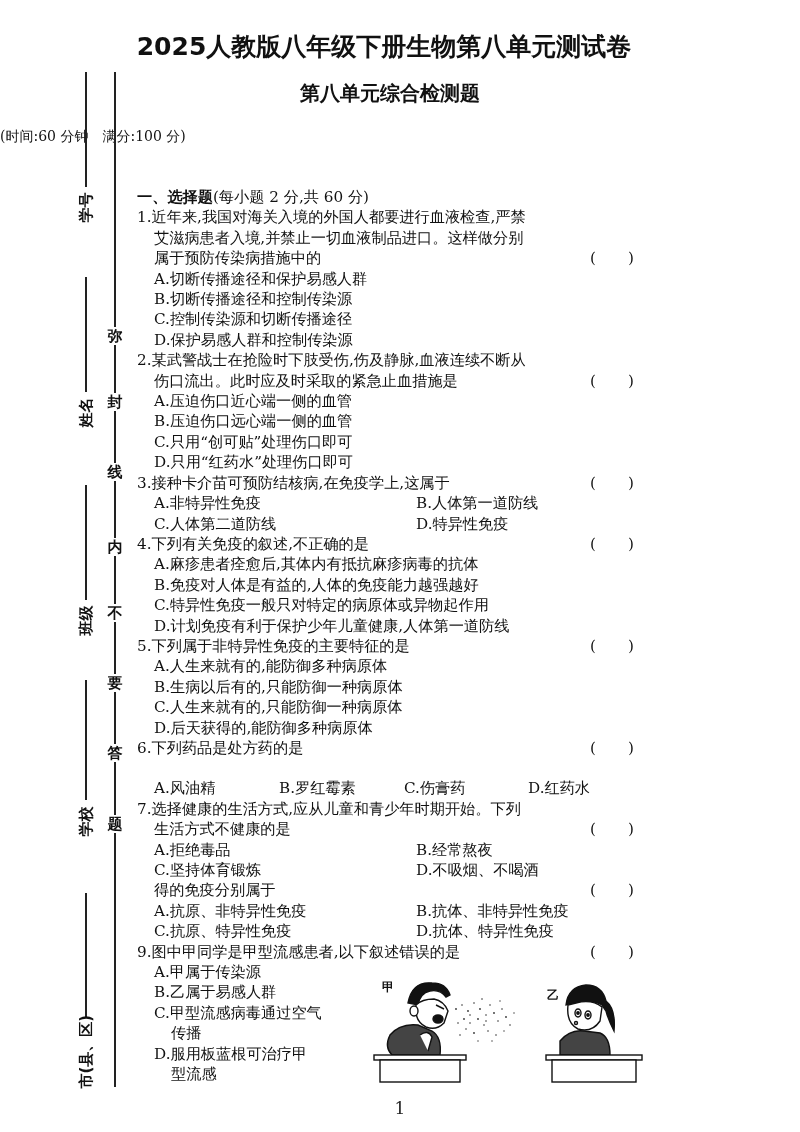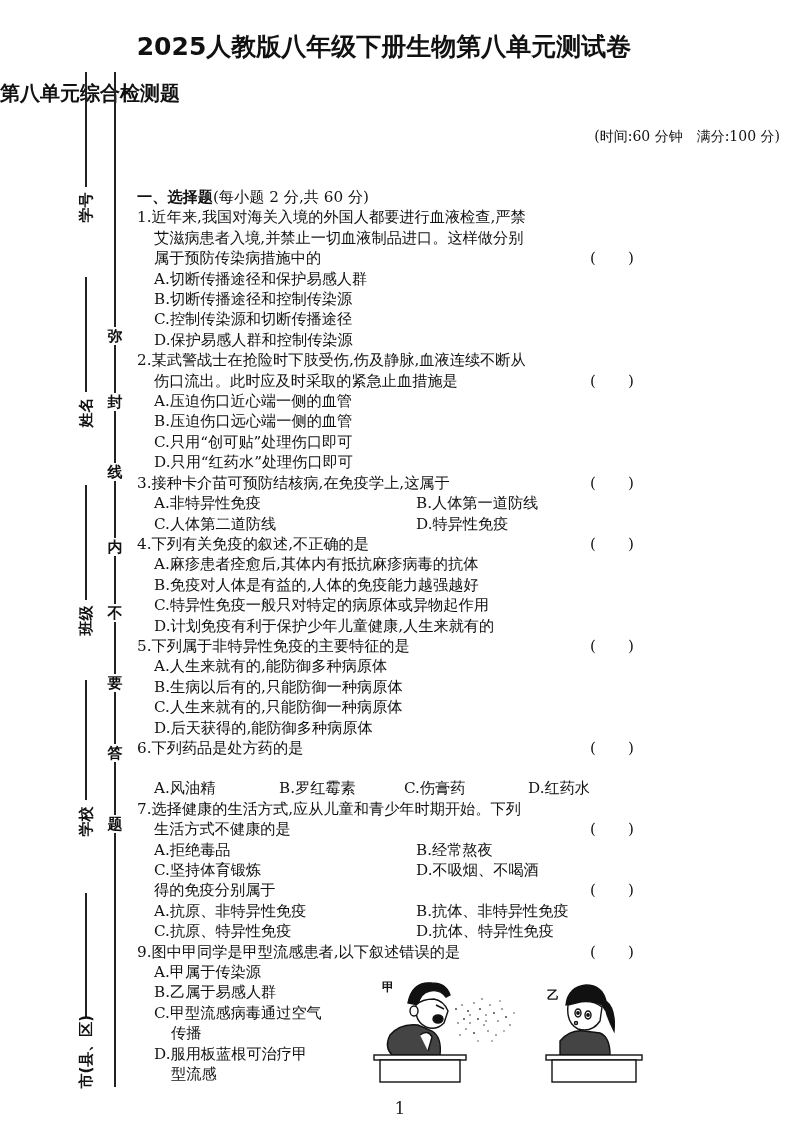--- a/index.html
+++ b/index.html
@@ -6,25 +6,25 @@
   body {
     width: 800px; height: 1132px; background: #ffffff; position: relative; overflow: hidden;
     font-family: "DejaVu Serif", "Liberation Serif", serif; color: #111;
   }
   .title {
     position: absolute; top: 30px; left: 0; width: 768px; text-align: center;
     font-family: "DejaVu Sans", "Liberation Sans", sans-serif; font-weight: bold;
     font-size: 25px; letter-spacing: 0px; color: #111;
   }
   .subtitle {
-    position: absolute; top: 80px; left: 0; width: 780px; 
+    position: absolute; top: 80px; left: 0; width: 780px; text-align: center;
     font-weight: bold; font-size: 20px; color: #111;
   }
   .timeinfo {
-    position: absolute; top: 128px; left: 0; width: 780px; text-align: right;
+    position: absolute; top: 128px; left: 0; width: 780px; text-align: left;
     font-size: 14px; color: #111;
   }
   
   .vline { position: absolute; background: #222; width: 1.5px; }
   .margin-label {
     position: absolute; font-family: "DejaVu Sans", "Liberation Sans", sans-serif;
     font-size: 15px; font-weight: bold; transform: rotate(-90deg); transform-origin: center;
     white-space: nowrap; color: #111;
   }
   .seal-char {
@@ -145,21 +145,21 @@
 
   <div class="q">
     <div class="qline"><span>4.</span><span>下列有关免疫的叙述,不正确的是</span>
       <span class="paren">
           <span>(</span>
           <span>)</span>
         </span></div>
     <div class="opt">A.麻疹患者痊愈后,其体内有抵抗麻疹病毒的抗体</div>
     <div class="opt">B.免疫对人体是有益的,人体的免疫能力越强越好</div>
     <div class="opt">C.特异性免疫一般只对特定的病原体或异物起作用</div>
-    <div class="opt">D.计划免疫有利于保护少年儿童健康,人生来就有的</div>
+    <div class="opt">D.计划免疫有利于保护少年儿童健康,人体第一道防线</div>
   </div>
 
   <div class="q">
     <div class="qline"><span>5.</span><span>下列属于非特异性免疫的主要特征的是</span>
       <span class="paren">
           <span>(</span>
           <span>)</span>
         </span></div>
     <div class="opt">A.人生来就有的,能防御多种病原体</div>
     <div class="opt">B.生病以后有的,只能防御一种病原体</div>

